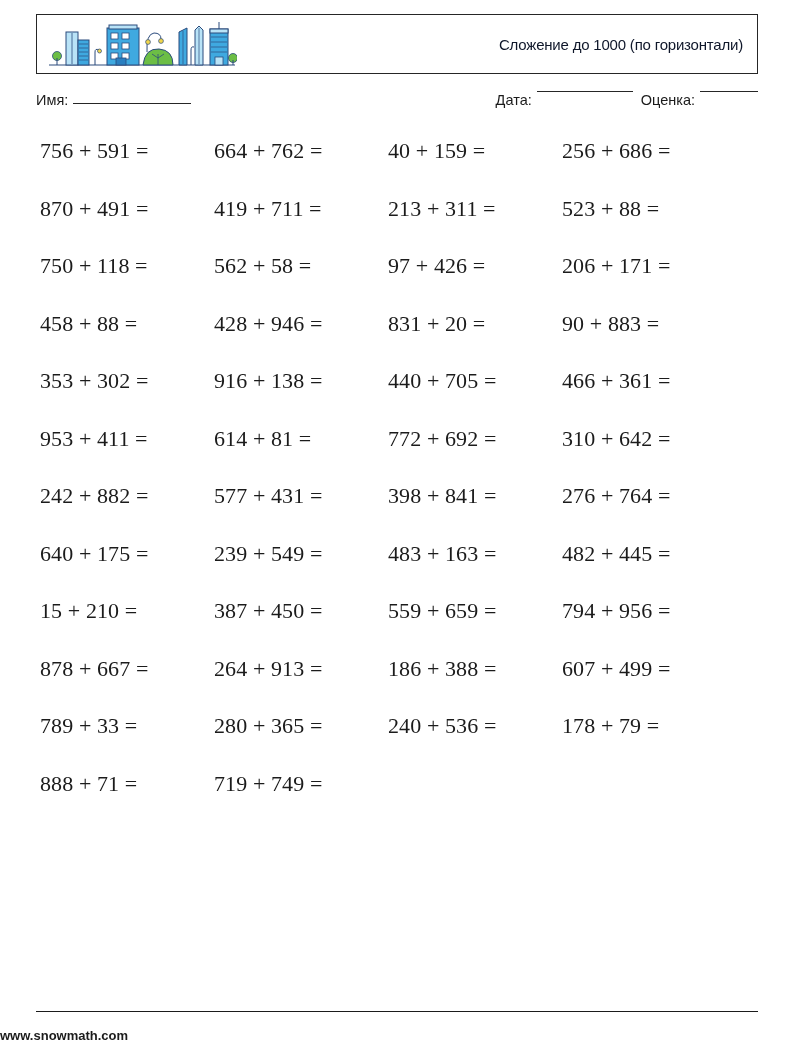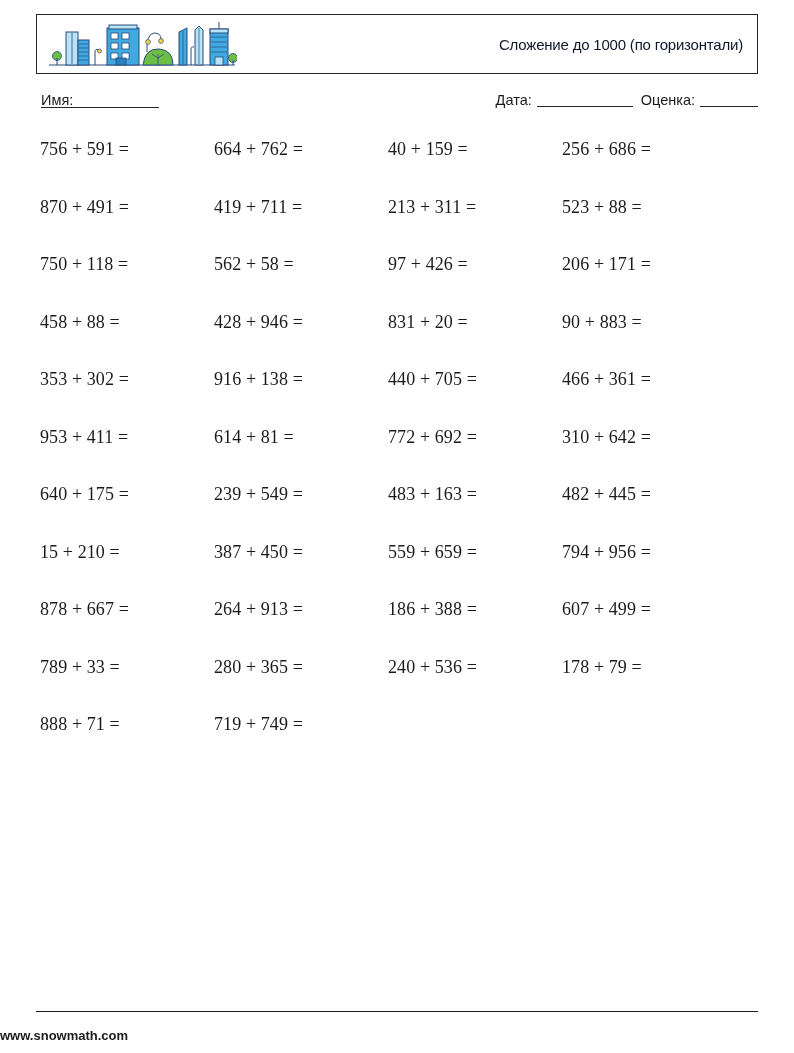--- a/index.html
+++ b/index.html
@@ -62,33 +62,32 @@
     height: 26px;
     font-family: "Liberation Sans", "DejaVu Sans", sans-serif;
     font-size: 14.5px;
   }
   .meta-left {
     position: absolute;
     left: 0;
     top: 0;
     display: flex;
     align-items: baseline;
-    flex-direction: column;
   }
   .meta-right {
     position: absolute;
     right: 0;
     top: 0;
     display: flex;
     align-items: baseline;
     gap: 8px;
   }
   .meta-field {
     display: inline-flex;
-    align-items: flex-end;
+    align-items: flex-start;
   }
   .meta-label { white-space: nowrap; }
   .rule {
     display: inline-block;
     border-bottom: 1.5px solid #262626;
     margin-left: 5px;
     position: relative;
     top: -1px;
   }
   .rule-name  { width: 118px; }
@@ -102,21 +101,21 @@
     top: 140px;
     width: 722px;
   }
   .prow {
     display: flex;
     height: 57.5px;
     align-items: flex-start;
   }
   .cell {
     width: 174px;
-    font-size: 18px;
+    font-size: 22px;
     line-height: 1;
     letter-spacing: 0.1px;
     white-space: nowrap;
     font-family: "Liberation Serif", "DejaVu Serif", serif;
     color: #1b1b1b;
   }
   .cell.empty { visibility: hidden; }
 
   
   .footer-rule {
@@ -263,20 +262,26 @@
         <div class="cell">440 + 705 =</div>
         <div class="cell">466 + 361 =</div>
       </div>
       <div class="prow">
         <div class="cell">953 + 411 =</div>
         <div class="cell">614 + 81 =</div>
         <div class="cell">772 + 692 =</div>
         <div class="cell">310 + 642 =</div>
       </div>
       <div class="prow">
+        <div class="cell">242 + 882 =</div>
+        <div class="cell">577 + 431 =</div>
+        <div class="cell">398 + 841 =</div>
+        <div class="cell">276 + 764 =</div>
+      </div>
+      <div class="prow">
         <div class="cell">640 + 175 =</div>
         <div class="cell">239 + 549 =</div>
         <div class="cell">483 + 163 =</div>
         <div class="cell">482 + 445 =</div>
       </div>
       <div class="prow">
         <div class="cell">15 + 210 =</div>
         <div class="cell">387 + 450 =</div>
         <div class="cell">559 + 659 =</div>
         <div class="cell">794 + 956 =</div>

